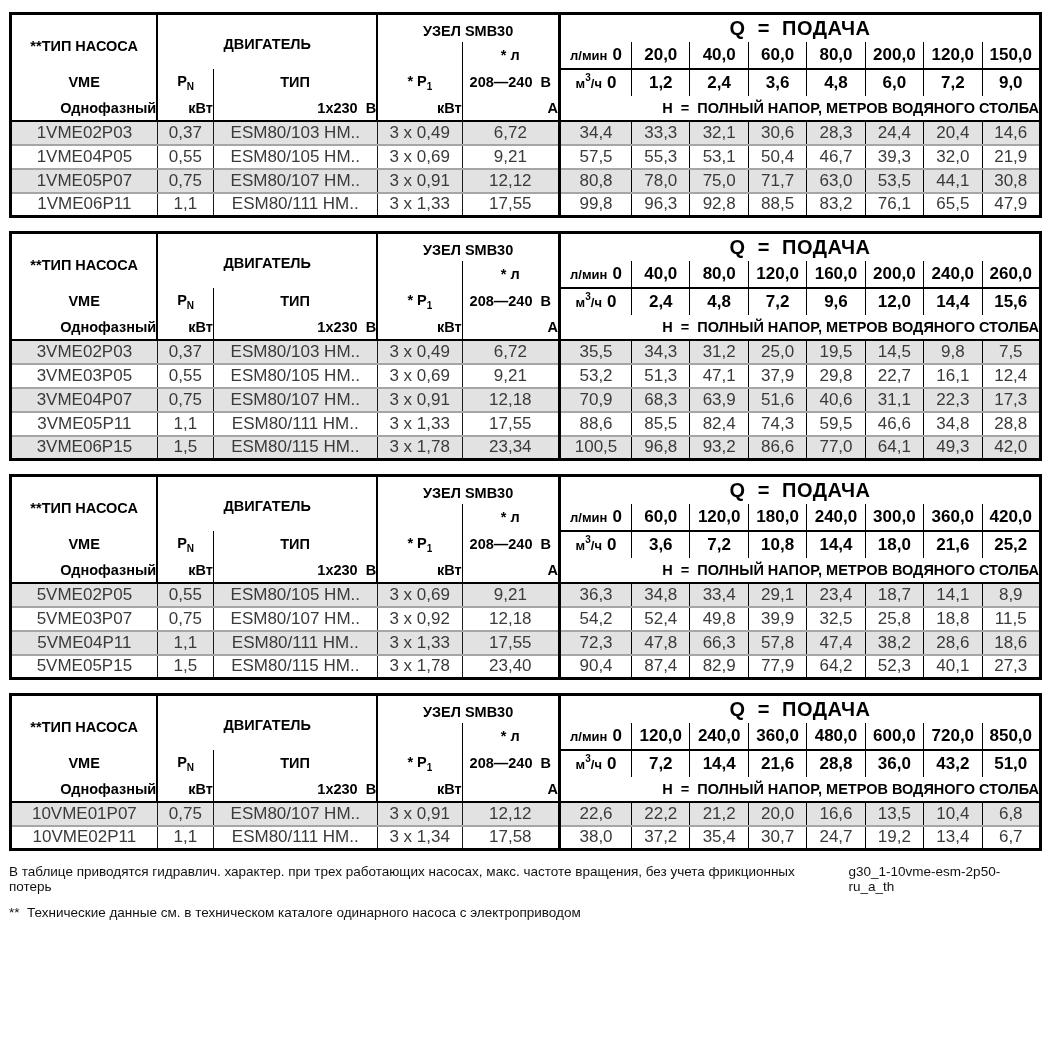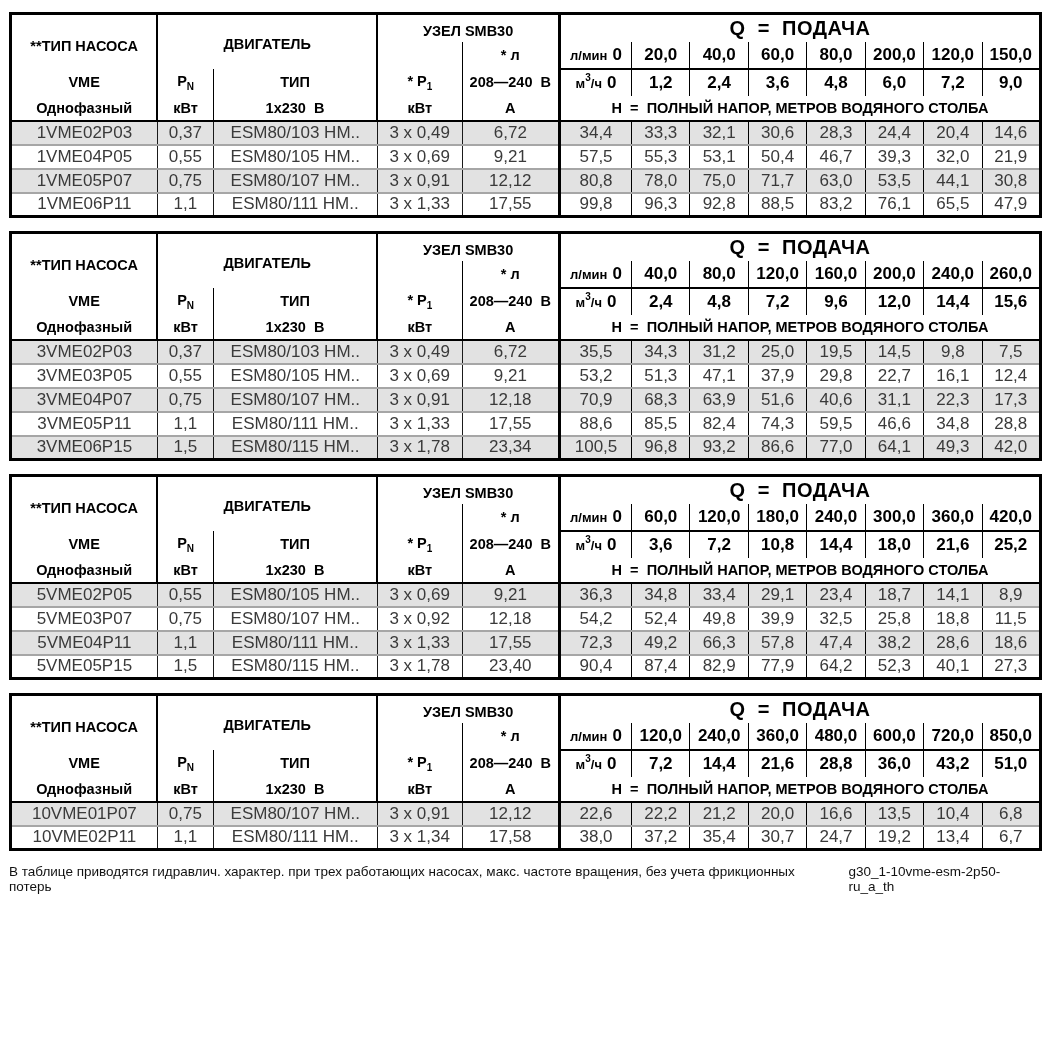--- a/index.html
+++ b/index.html
@@ -33,21 +33,21 @@
   sup.sm{font-size:10px;font-weight:bold;}
   
   .c1r{border-right:2px solid #000;}
   .c3r{border-right:2px solid #000;}
   .thinr{border-right:1.5px solid #000;}
   .qsec{border-left:3px solid #000;}
   .qv{border-left:1.5px solid #000;}
   .dv{border-left:1.5px solid #1a1a1a;}
   
   .bb{border-bottom:2px solid #000;}
-  tr.hD td{border-bottom:2.5px solid #000;}
+  tr.hD td{border-bottom:2.5px solid #000;text-align:right;}
   tr.data td{border-top:2px solid #a6a6a6;font-size:17px;color:#3a3a3a;}
   tr.shaded td{background:#e2e2e2;}
   
   .footer{margin-top:3px;font-size:13.5px;color:#111;}
   .frow{display:flex;justify-content:space-between;align-items:flex-start;gap:24px;}
   .fnote{margin-top:11px;white-space:pre-wrap;}
 </style>
 </head>
 <body>
 
@@ -405,21 +405,21 @@
             <td class="qv">18,8</td>
             <td class="qv">11,5</td>
           </tr>
           <tr class="data shaded">
             <td>5VME04P11</td>
             <td class="dv">1,1</td>
             <td class="dv">ESM80/111 HM..</td>
             <td class="dv">3 x 1,33</td>
             <td class="dv">17,55</td>
             <td class="qsec">72,3</td>
-            <td class="qv">49,2</td>
+            <td class="qv">47,8</td>
             <td class="qv">66,3</td>
             <td class="qv">57,8</td>
             <td class="qv">47,4</td>
             <td class="qv">38,2</td>
             <td class="qv">28,6</td>
             <td class="qv">18,6</td>
           </tr>
           <tr class="data">
             <td>5VME05P15</td>
             <td class="dv">1,5</td>
@@ -529,14 +529,15 @@
           </tr>
         </tbody>
       </table>
     </div>
 
   <div class="footer">
     <div class="frow">
       <span>В таблице приводятся гидравлич. характер. при трех работающих насосах, макс. частоте вращения, без учета фрикционных потерь</span>
       <span>g30_1-10vme-esm-2p50-ru_a_th</span>
     </div>
+    <div class="fnote">**  Технические данные см. в техническом каталоге одинарного насоса с электроприводом</div>
   </div>
 </div>
 
 </body></html>

